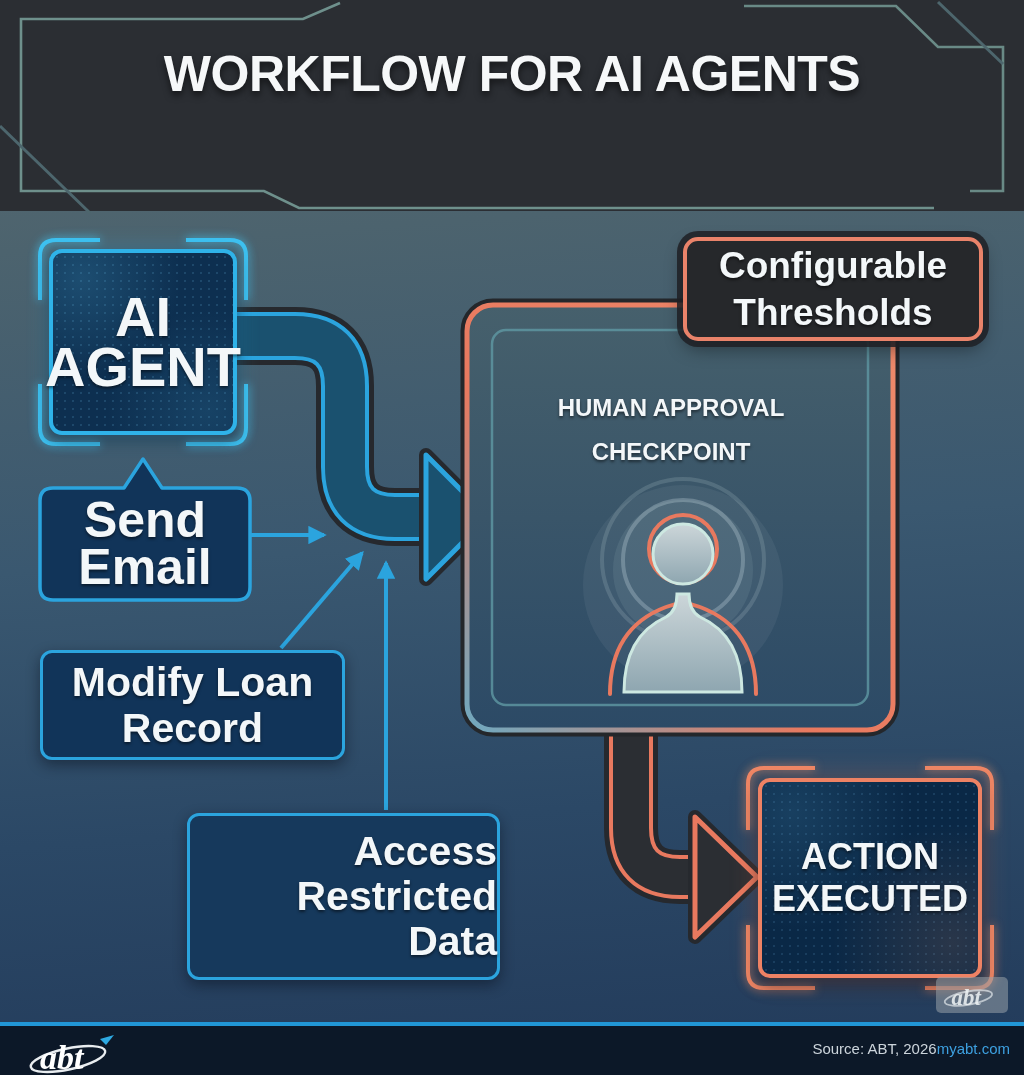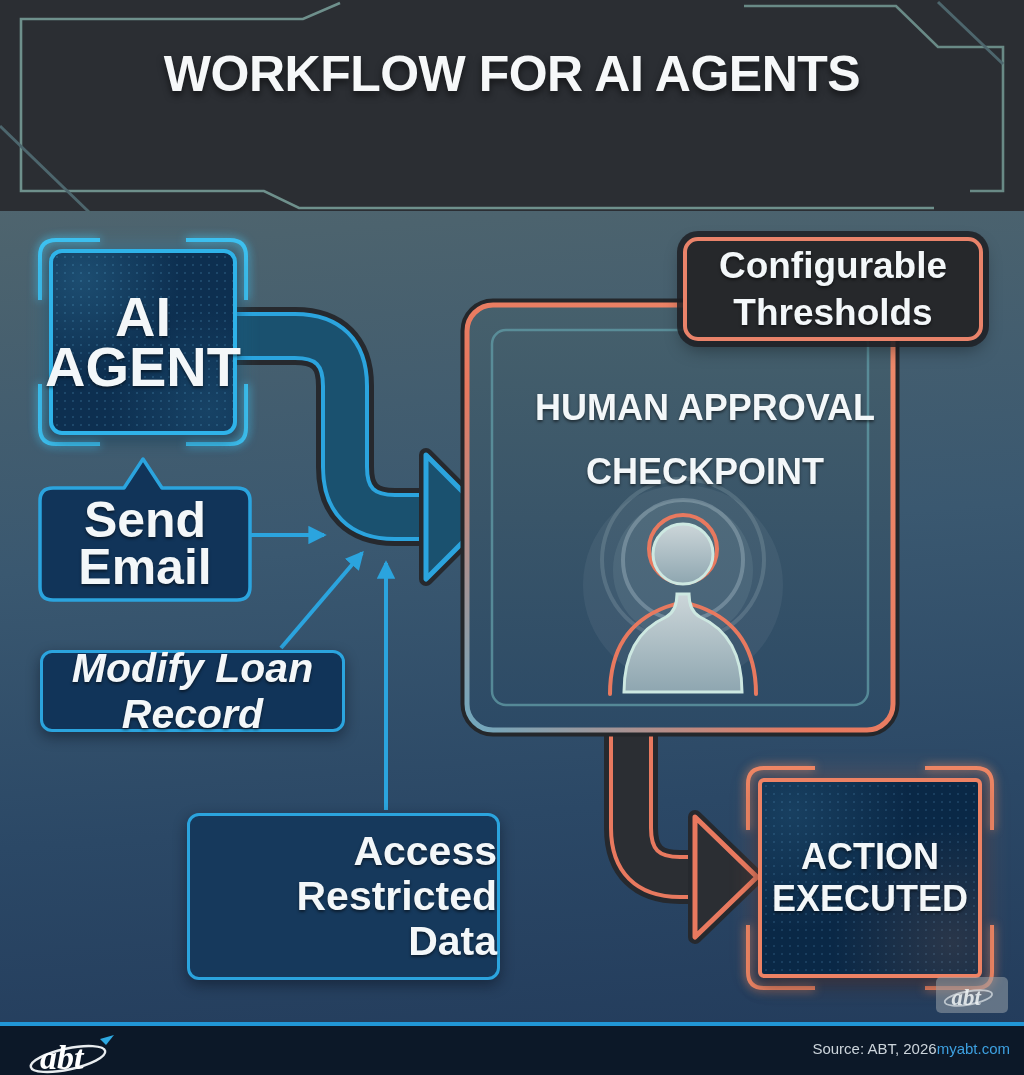--- a/index.html
+++ b/index.html
@@ -22,29 +22,29 @@
   .ai-agent{left:49px;top:249px;width:188px;height:186px;font-size:56px;line-height:50px;
     background:#0d2f50;border:4px solid #2fb3e9;border-radius:13px;
     background-image:
       radial-gradient(circle at 16% 14%,rgba(85,185,230,.22),transparent 46%),
       radial-gradient(circle at 86% 88%,rgba(85,185,230,.14),transparent 46%),
       radial-gradient(rgba(110,195,235,.17) 1.3px,transparent 1.4px);
     background-size:auto,auto,8px 8px;
     box-shadow:0 0 22px rgba(52,185,238,.32),0 6px 14px rgba(6,12,22,.45);}
   .send-email{left:40px;top:487px;width:210px;height:113px;font-size:50px;line-height:47px;
     background:transparent;border:none;box-shadow:none;}
-  .modify-loan{left:40px;top:650px;width:305px;height:82px;font-size:41px;line-height:46px;font-style:italic;}
+  .modify-loan{left:40px;top:650px;width:305px;height:110px;font-size:41px;line-height:46px;}
   .access-data{left:187px;top:813px;width:313px;height:167px;font-size:41px;line-height:45px;background:#16395c;align-items:flex-end;}
-  .checkpoint-title{left:494px;top:386px;width:422px;font-size:36px;line-height:44px;
-    background:none;border:none;gap:20px;}
+  .checkpoint-title{left:460px;top:386px;width:422px;font-size:24px;line-height:44px;
+    background:none;border:none;}
   .config-box{left:683px;top:237px;width:300px;height:104px;font-size:37px;line-height:47px;
     background:#26282b;border:4px solid #e9836a;border-radius:15px;
     box-shadow:0 0 0 6px rgba(30,32,36,.85),0 8px 18px rgba(0,0,0,.4);}
   .action-box{left:758px;top:778px;width:224px;height:200px;font-size:36px;line-height:42px;
-    background:#0a2846;border:4px solid #ee8264;border-radius:6px;
+    background:#0a2846;border:4px solid #ee8264;border-radius:12px;
     background-image:
       radial-gradient(circle at 14% 16%,rgba(90,170,215,.18),transparent 48%),
       radial-gradient(circle at 88% 84%,rgba(235,140,95,.14),transparent 48%),
       radial-gradient(rgba(110,185,230,.15) 1.3px,transparent 1.4px);
     background-size:auto,auto,8px 8px;
     box-shadow:0 0 28px rgba(238,130,90,.30),0 8px 16px rgba(4,10,20,.5);}
   .svg-layer{position:absolute;left:0;top:0;pointer-events:none;}
   .cyan-brackets{filter:drop-shadow(0 0 5px rgba(70,205,250,.85));}
   .orange-brackets{filter:drop-shadow(0 0 5px rgba(243,145,100,.8));}
   

